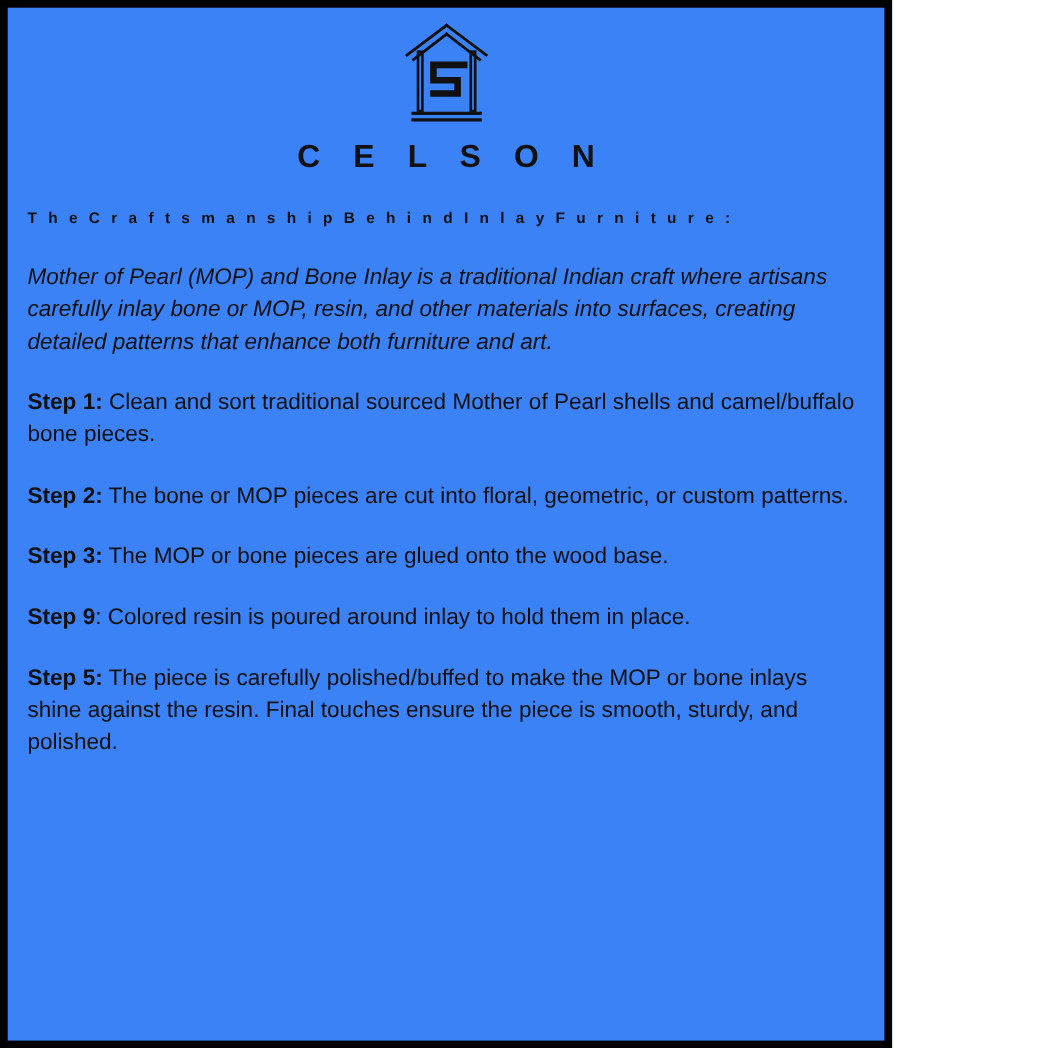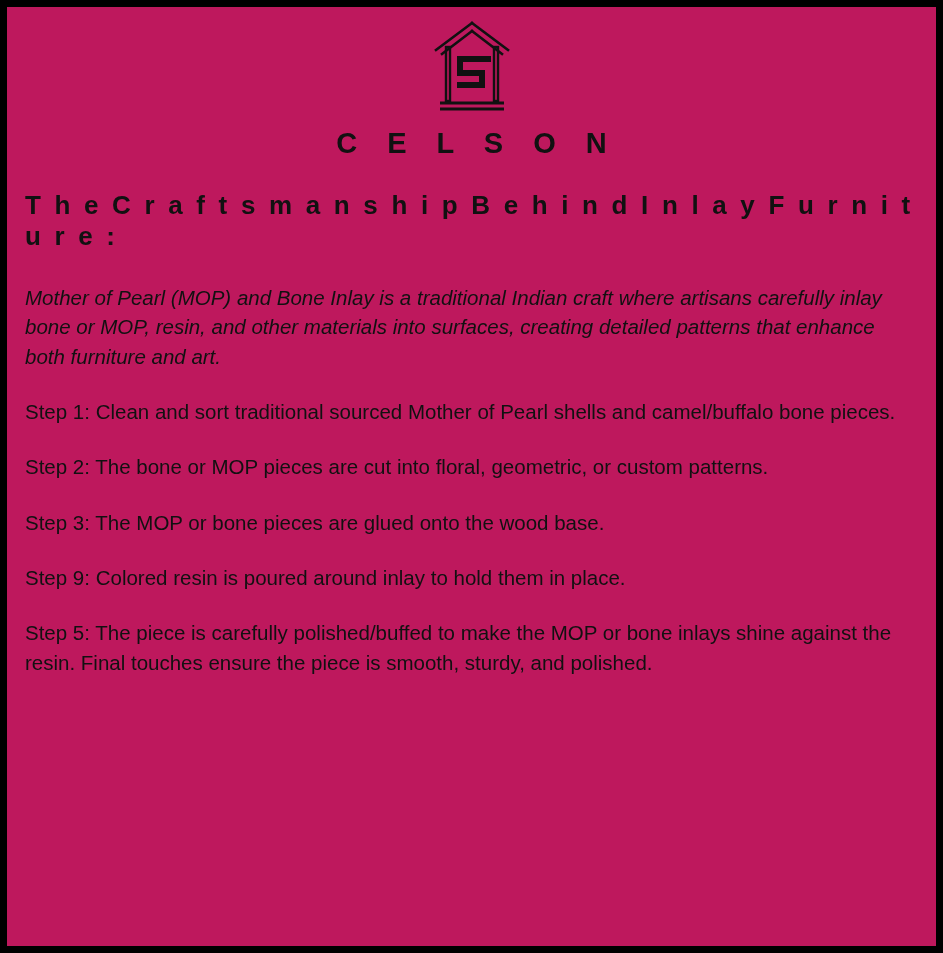--- a/index.html
+++ b/index.html
@@ -9,24 +9,24 @@
   }
   body {
     width: 943px;
     height: 953px;
     font-family: "Liberation Sans", sans-serif;
     color: #111111;
     overflow: hidden;
   }
   .page {
     box-sizing: border-box;
-    width: 943px;
+    width: 811px;
     height: 953px;
     border: 7px solid #000000;
-    background: #be185d;
+    background: #3b82f6;
     padding: 6px 16px 0 16px;
     position: relative;
   }
   .brand-block {
     text-align: center;
     padding-top: 6px;
   }
   .logo {
     display: block;
     margin: 0 auto;
@@ -36,21 +36,21 @@
   .brand-name {
     font-family: "Liberation Sans", sans-serif;
     font-size: 29px;
     font-weight: 700;
     letter-spacing: 11px;
     text-indent: 11px;
     color: #111111;
     margin-top: 12px;
   }
   .doc-heading {
-    font-size: 26px;
+    font-size: 14px;
     font-weight: 700;
     letter-spacing: 3.2px;
     color: #111111;
     margin-top: 30px;
     margin-bottom: 0;
     padding-left: 2px;
   }
   .body-text {
     font-size: 20.5px;
     line-height: 1.43;
@@ -59,21 +59,21 @@
     margin: 0;
   }
   .para {
     margin-top: 26px;
   }
   .para.intro {
     margin-top: 31px;
     font-style: italic;
   }
   .step-label {
-    font-weight: 400;
+    font-weight: 700;
   }
 </style>
 </head>
 <body>
 
 <div class="page">
 
   <div class="brand-block">
     <svg class="logo" viewBox="0 0 84 96" aria-hidden="true">
       <path d="M42 4 L78 31" fill="none" stroke="#111111" stroke-width="2.6" stroke-linecap="square"></path>

